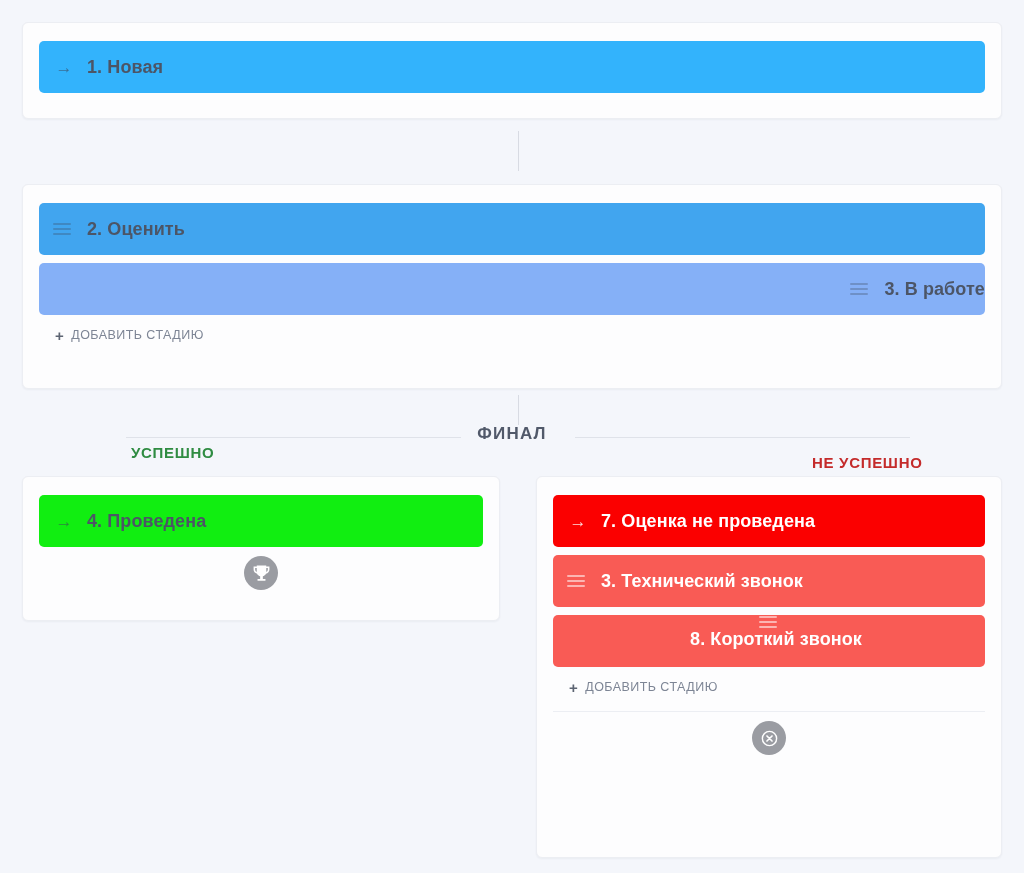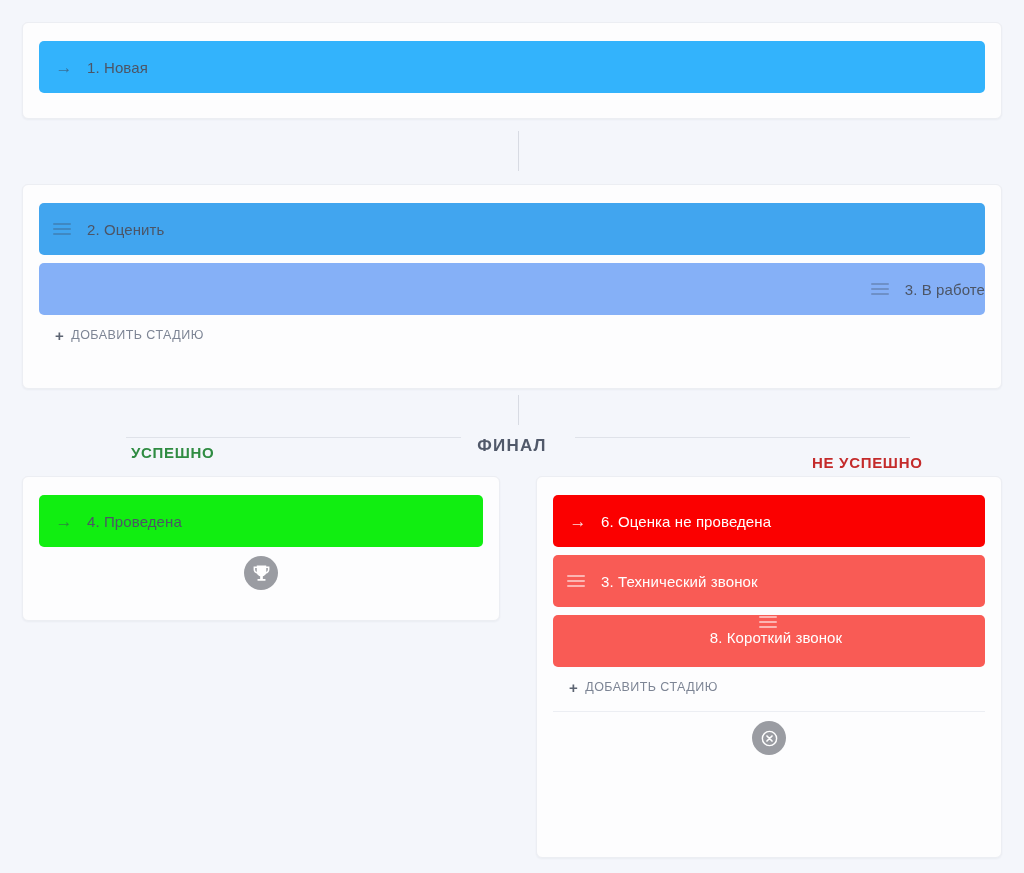--- a/index.html
+++ b/index.html
@@ -94,22 +94,22 @@
     min-width: 22px;
     margin-right: 12px;
     font-size: 17px;
     line-height: 1;
     text-align: center;
     color: rgba(60,70,90,.62);
   }
   .stage.light-text .stage-arrow { color: rgba(255,255,255,.85); }
 
   .stage-label {
-    font-size: 15px;
-    font-weight: normal;
+    font-size: 18px;
+    font-weight: bold;
     letter-spacing: .1px;
     white-space: nowrap;
   }
   .stage.dark-text  .stage-label { color: #4c5566; }
   .stage.light-text .stage-label { color: #ffffff; }
 
   
   .add-stage {
     display: flex;
     align-items: center;
@@ -142,21 +142,21 @@
     position: absolute;
     top: 13px;
     height: 1px;
     background: #dfe2e9;
   }
   #final-header .rule.left  { left: 104px;  width: 335px; }
   #final-header .rule.right { right: 92px;  width: 335px; }
   #final-title {
     position: absolute;
     left: 0; right: 0;
-    top: 12px;
+    top: 0;
     text-align: center;
     font-size: 17px;
     font-weight: bold;
     letter-spacing: 1.2px;
     color: #51596a;
   }
 
   
   .outcome-label {
     position: absolute;
@@ -274,21 +274,21 @@
         <path d="M18 3V2H6v1H2v4c0 2.6 1.9 4.8 4.4 5.2.8 1.6 2.2 2.8 3.9 3.2V19H7v2h10v-2h-3.3v-3.6c1.7-.4 3.1-1.6 3.9-3.2C20.1 11.8 22 9.6 22 7V3h-4zM4 7V5h2v5.1C4.8 9.6 4 8.4 4 7zm16 0c0 1.4-.8 2.6-2 3.1V5h2v2z"></path>
       </svg>
     </div>
   </div>
 </div>
 
 <div class="card" id="col-fail">
   <div id="list-fail">
       <div class="stage light-text" style="background: rgb(251, 0, 0);">
         <span class="stage-arrow">→</span>
-        <span class="stage-label">6. Оценка не проведена</span>
+        <span class="stage-label">7. Оценка не проведена</span>
       </div>
       <div class="stage light-text" style="background: rgb(249, 91, 85);">
         <span class="stage-handle">
           <i></i>
           <i></i>
           <i></i>
         </span>
         <span class="stage-label">3. Технический звонок</span>
       </div>
       <div class="stage light-text" style="background: rgb(249, 91, 85); flex-direction: column;">

